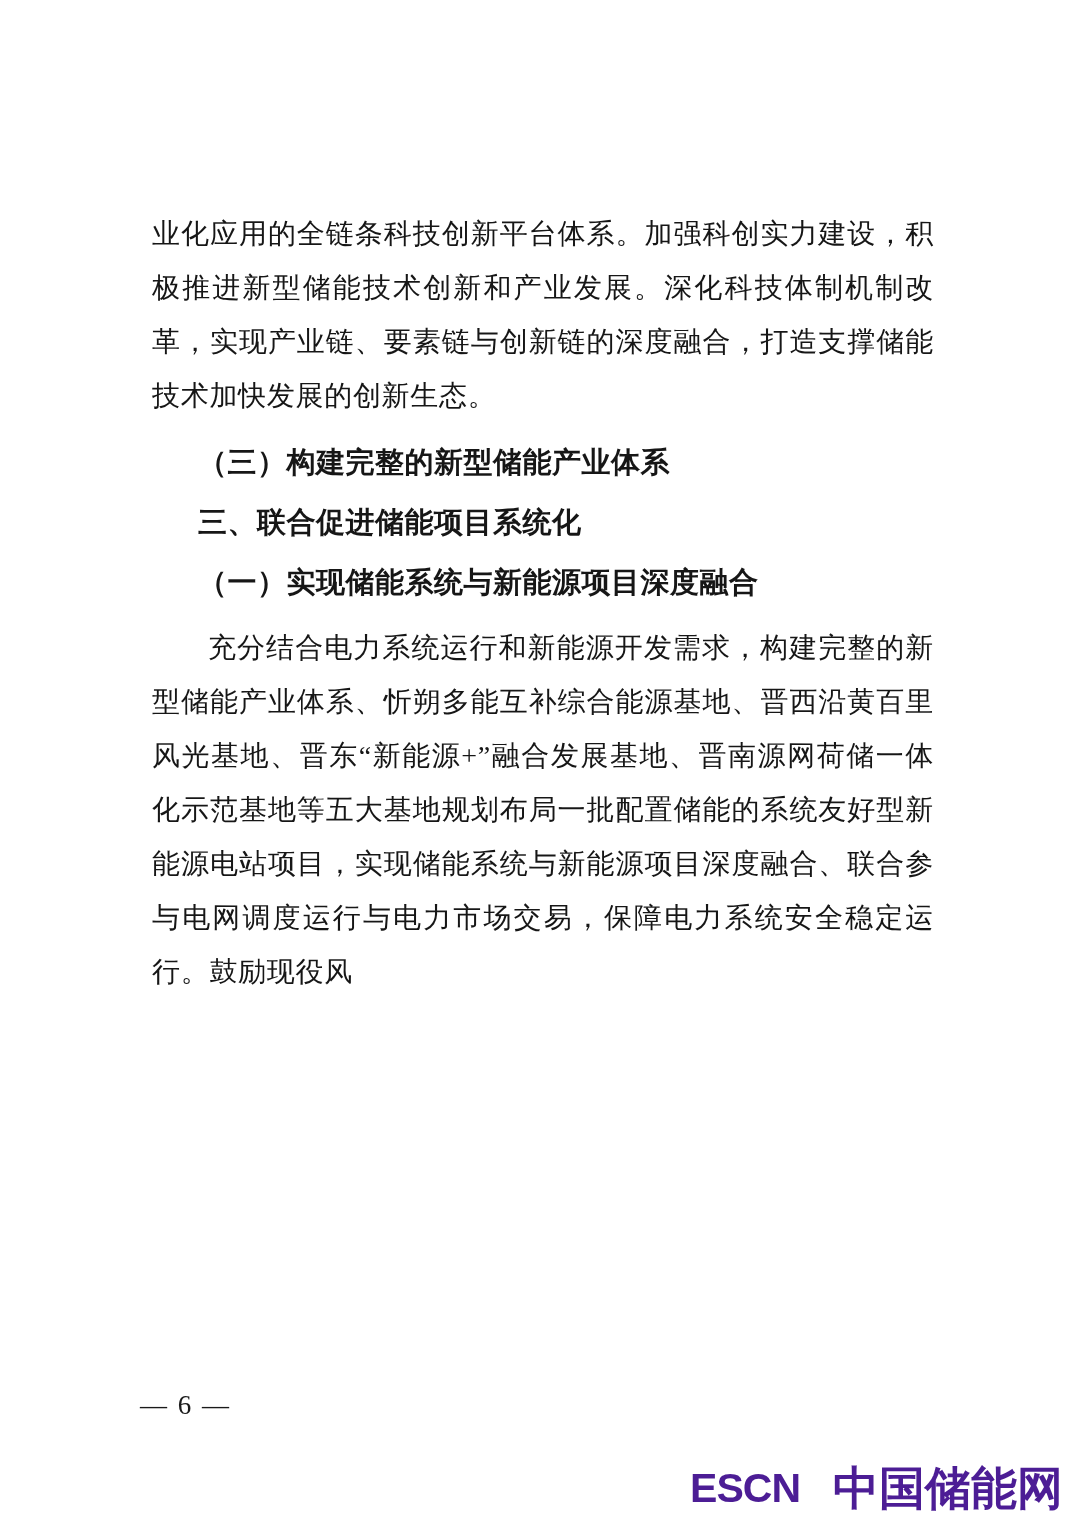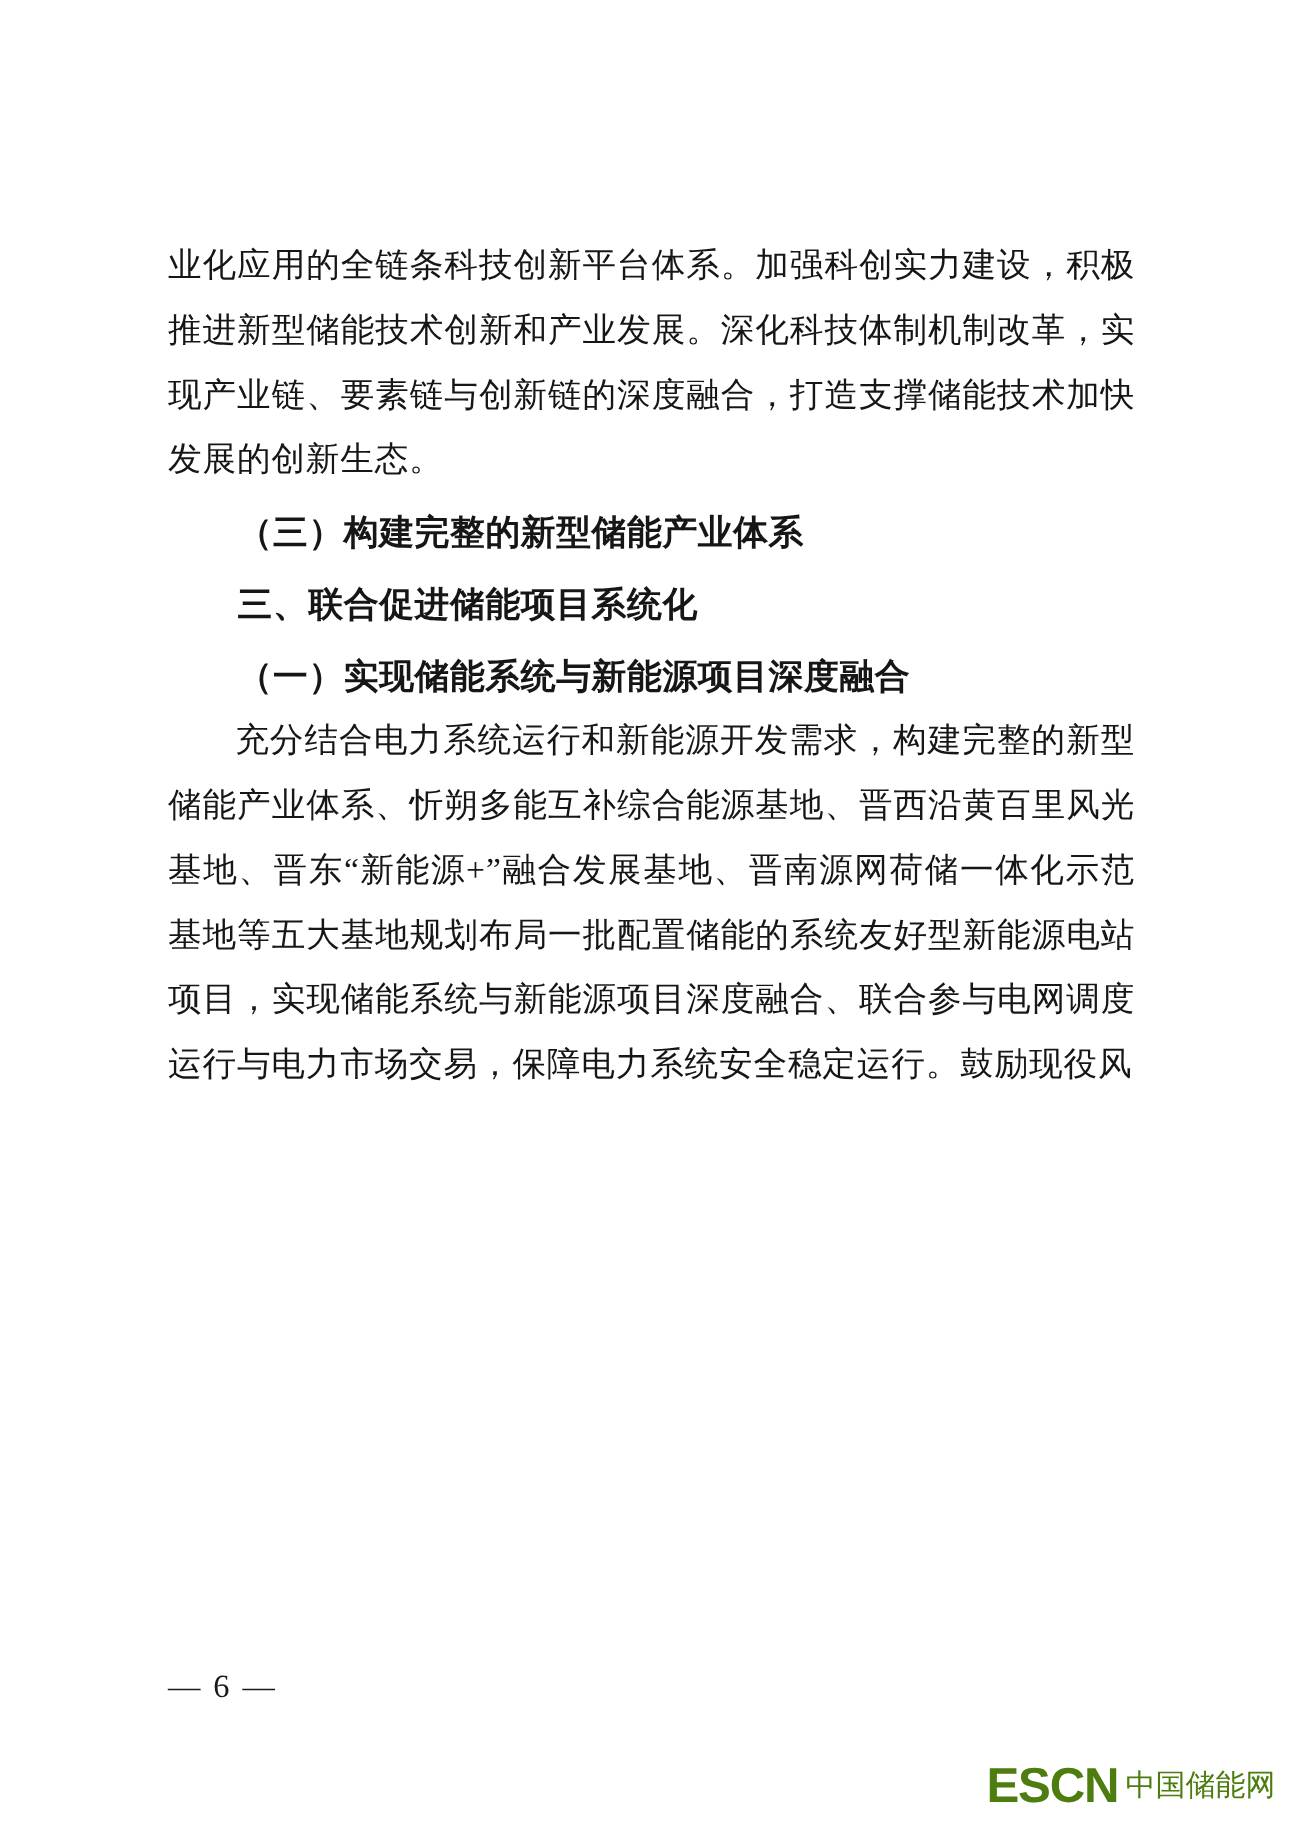--- a/index.html
+++ b/index.html
@@ -22,21 +22,21 @@
     left: 140px;
     top: 195px;
     width: 806px;
     font-size: 28px;
     line-height: 54px;
     letter-spacing: 0.7px;
     text-align: justify;
     text-justify: inter-ideograph;
   }
   .para {
-    margin: 0;
+    margin: 12px;
     text-indent: 2em;
   }
   .para.no-indent {
     text-indent: 0;
   }
   .heading-sub {
     margin: 6px 0 0 0;
     text-indent: 2em;
     font-weight: bold;
     font-size: 29px;
@@ -59,36 +59,37 @@
     letter-spacing: 2px;
     color: #1a1a1a;
   }
   .footer-logo {
     position: absolute;
     top: 1468px;
     right: 17px;
     display: flex;
     align-items: center;
     gap: 6px;
-    color: #4d7c0f;
+    color: #4c1d95;
     white-space: nowrap;
   }
   .footer-logo .logo-en {
     font-family: "Liberation Sans", "DejaVu Sans", sans-serif;
     font-weight: bold;
     font-size: 41px;
     line-height: 40px;
     letter-spacing: -1px;
   }
   .footer-logo .logo-cn {
     font-family: "Liberation Sans", "DejaVu Sans", sans-serif;
-    font-weight: normal;
-    font-size: 25px;
+    font-weight: bold;
+    font-size: 46px;
     line-height: 40px;
     letter-spacing: 0;
+    margin-left: 27px;
   }
 </style>
 </head>
 <body>
 
 <div class="page">
 
   <div class="content">
     <p class="para no-indent">业化应用的全链条科技创新平台体系。加强科创实力建设，积极推进新型储能技术创新和产业发展。深化科技体制机制改革，实现产业链、要素链与创新链的深度融合，打造支撑储能技术加快发展的创新生态。</p>
 

